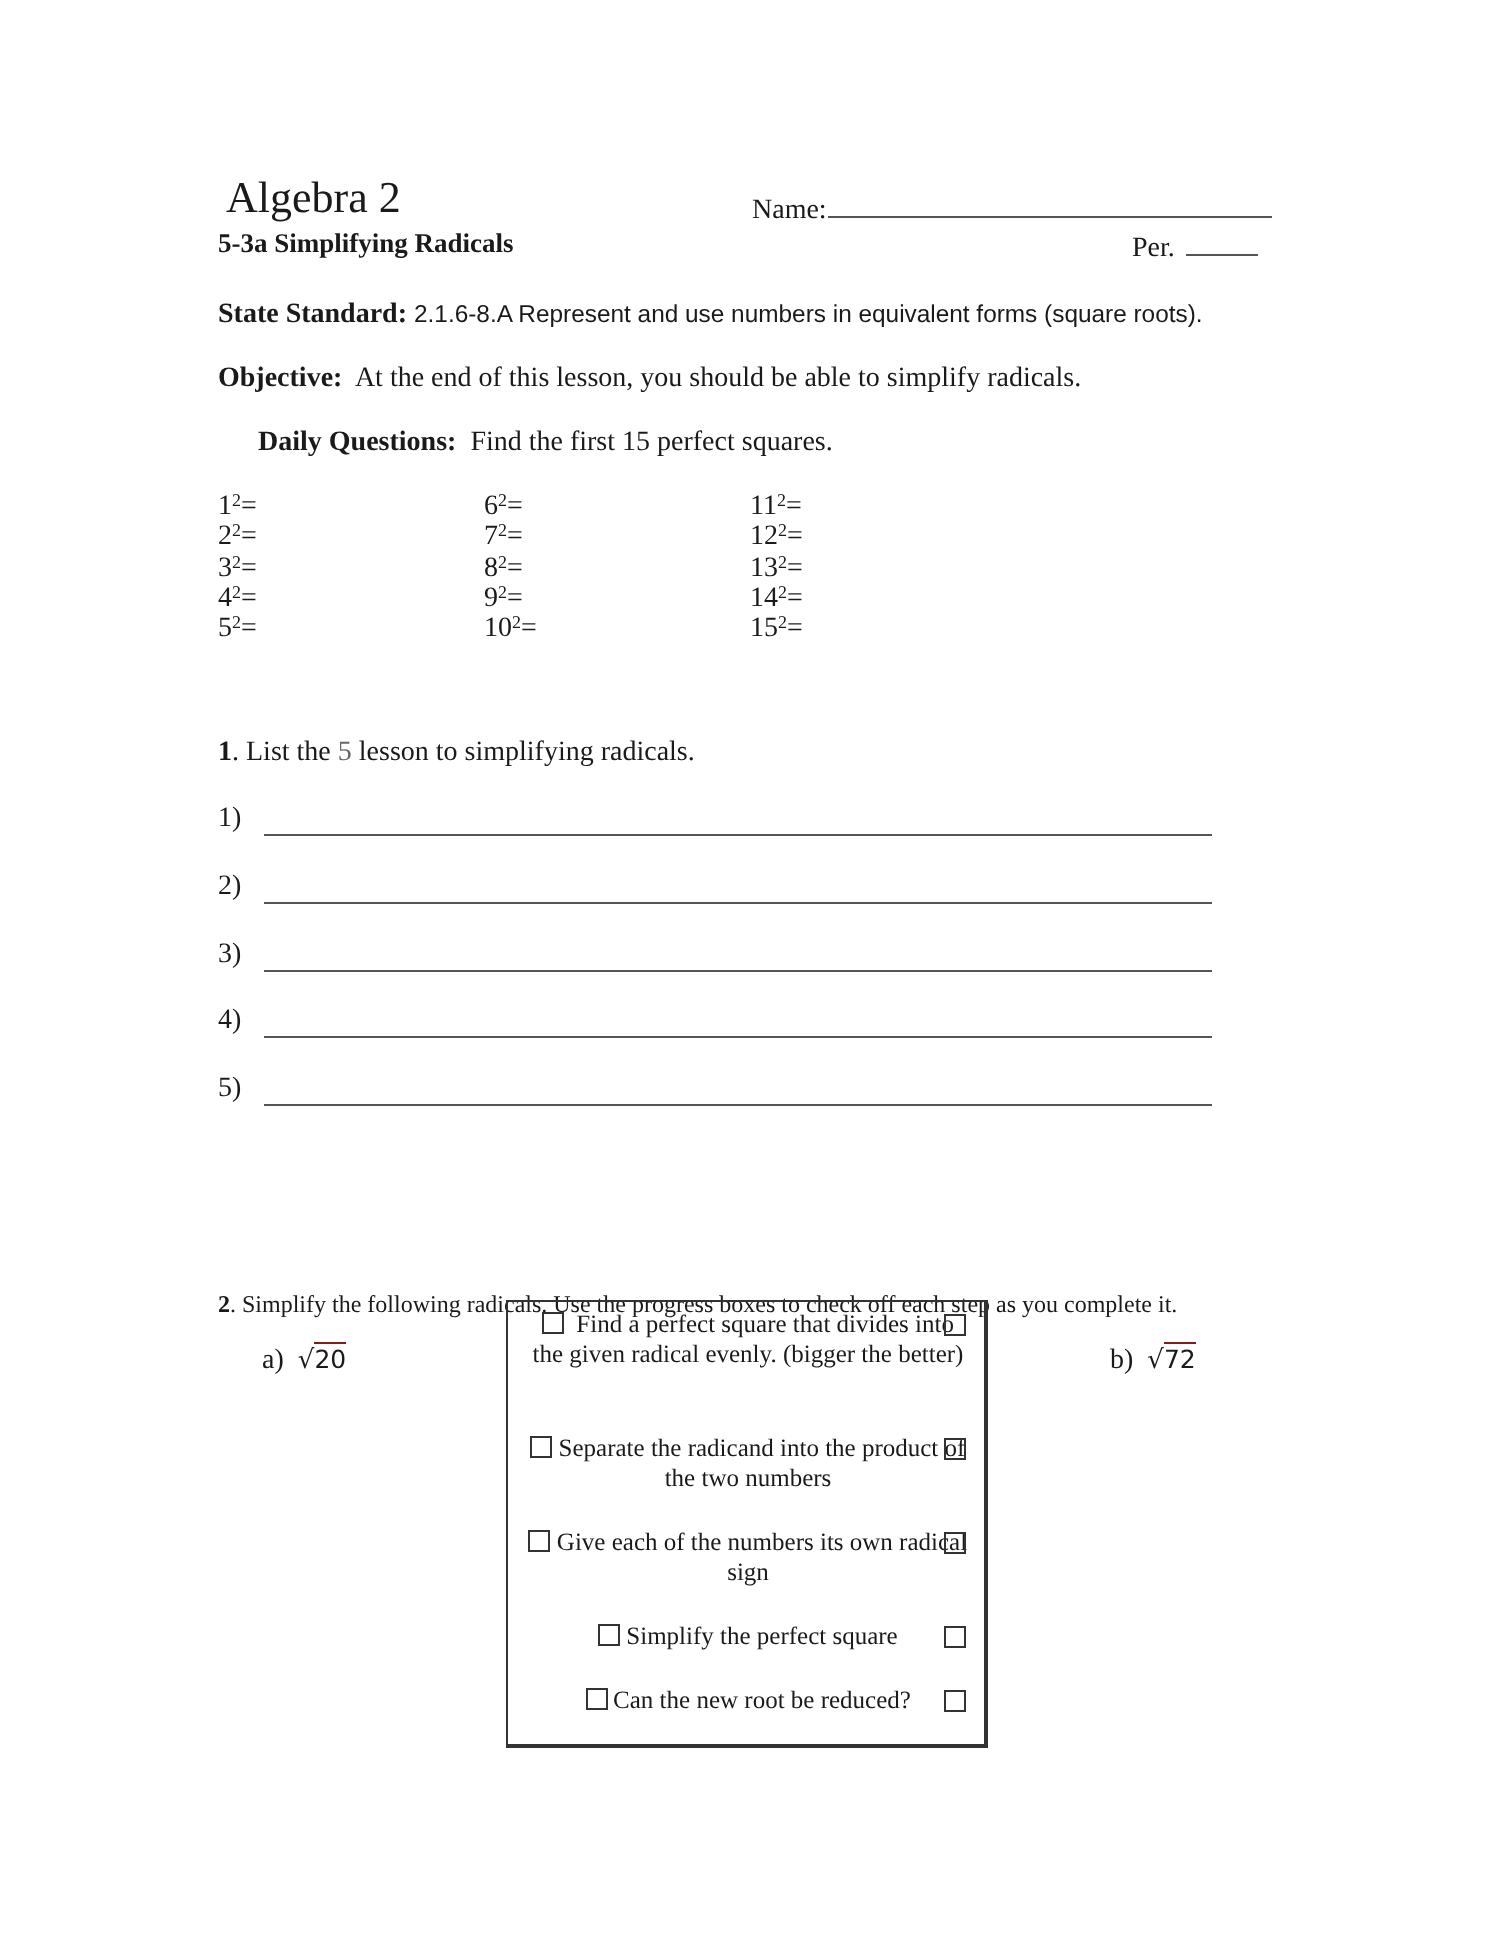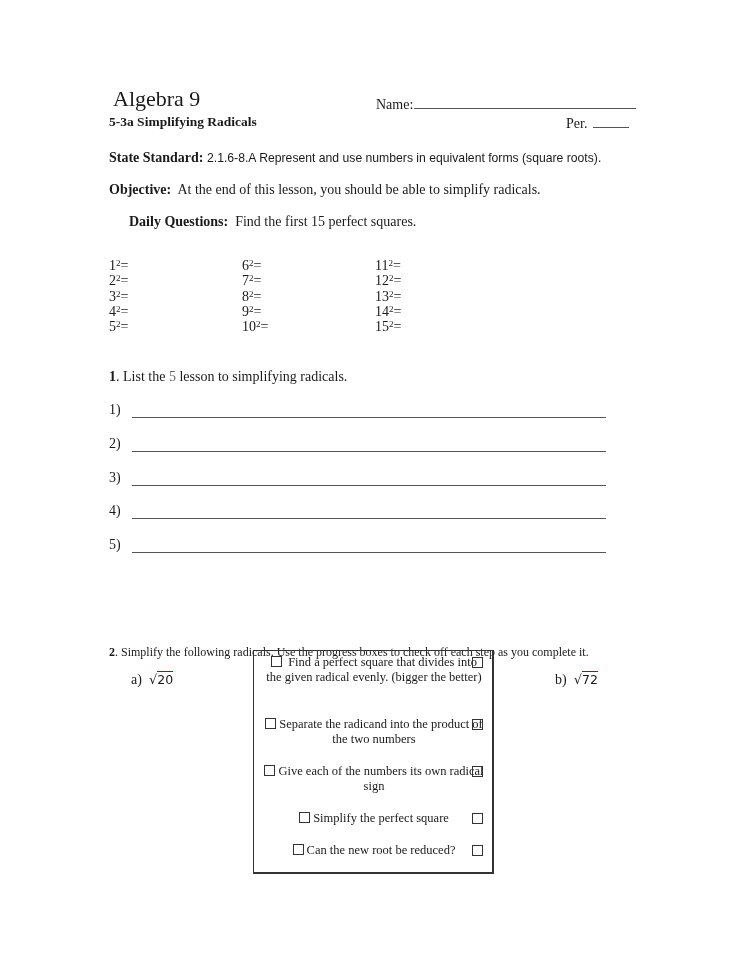--- a/index.html
+++ b/index.html
@@ -11,21 +11,21 @@
     .title { left: 113px; top: 86px; font-size: 22px; line-height: 26px; }
     .subtitle { left: 109px; top: 114px; font-size: 13.5px; font-weight: bold; }
     .name { left: 376px; top: 94px; font-size: 14px; }
     .name-line { display: inline-block; width: 222px; border-bottom: 1px solid #555; height: 14px; vertical-align: baseline; margin-left: 1px; }
     .per { left: 566px; top: 115px; font-size: 14px; text-align: center; }
     .per-line { display: inline-block; width: 36px; border-bottom: 1px solid #555; height: 12px; margin-left: 6px; }
     .std { left: 109px; top: 150px; font-size: 14px; }
     .std .sans { font-family: "Liberation Sans", sans-serif; font-size: 12.2px; }
     .obj { left: 109px; top: 182px; font-size: 14px; }
     .dq { left: 109px; top: 214px; font-size: 14px; margin-left: 20px; }
-    .sq-col { position: absolute; top: 258px; font-size: 14px; line-height: 15.3px; }
+    .sq-col { position: absolute; top: 246px; font-size: 14px; line-height: 15.3px; }
     .sq-col div { height: 15.3px; }
     .sq-col sup { font-size: 9px; vertical-align: 4px; line-height: 0; }
     .q1 { left: 109px; top: 369px; font-size: 14px; }
     .q1 .five { color: #666; }
     .step { position: absolute; left: 109px; font-size: 14px; }
     .step .lbl { display: inline-block; width: 22px; }
     .step .blank { position: absolute; left: 23px; top: 15px; width: 474px; border-bottom: 1px solid #555; }
     .q2 { left: 109px; top: 620px; font-size: 12px; line-height: 17px; white-space: normal; width: 530px; margin-top: 24px; }
     .rad { position: absolute; font-size: 14px; font-family: "Liberation Serif", serif; }
     .rad .sqrt { font-family: "DejaVu Sans", sans-serif; font-size: 13px; }
@@ -34,21 +34,21 @@
       position: absolute; left: 253px; top: 650px; width: 241px; height: 224px;
       border: 1.5px solid #333; border-right-width: 2px; border-bottom-width: 2px; box-sizing: border-box; text-align: center;
     }
     .chk-item { position: absolute; left: 9px; width: 222px; font-size: 12.5px; line-height: 15px; }
     .cb { display: inline-block; width: 9px; height: 9px; border: 1px solid #333; vertical-align: -1px; margin-right: 3px; background: #fff; }
     .cb-right { position: absolute; right: 2px; top: 2px; width: 9px; height: 9px; border: 1px solid #333; }
   </style>
 </head>
 <body>
 
-<div class="abs title">Algebra 9</div>
+<div class="abs title">Algebra 2</div>
 <div class="abs subtitle">5-3a Simplifying Radicals</div>
 <div class="abs name">
   <span>Name:</span><span class="name-line"></span>
 </div>
 <div class="abs per">
   <span>Per.</span><span class="per-line"></span>
 </div>
 
 <div class="abs std">
   <b>State Standard:</b>

